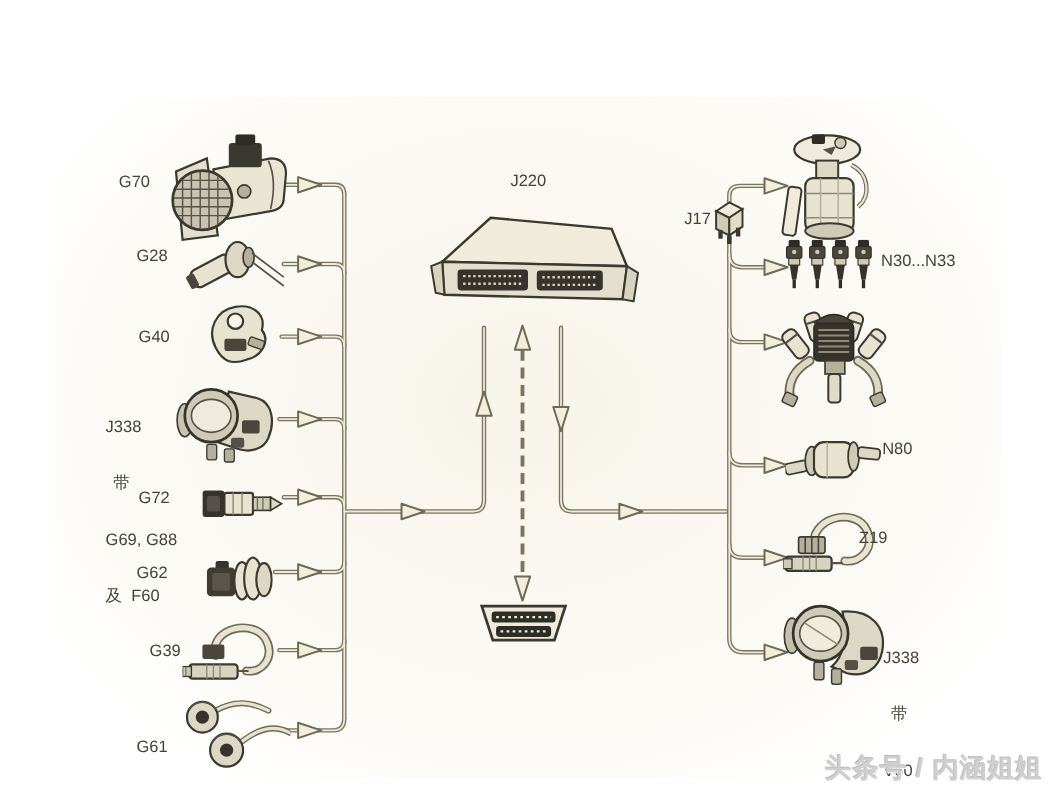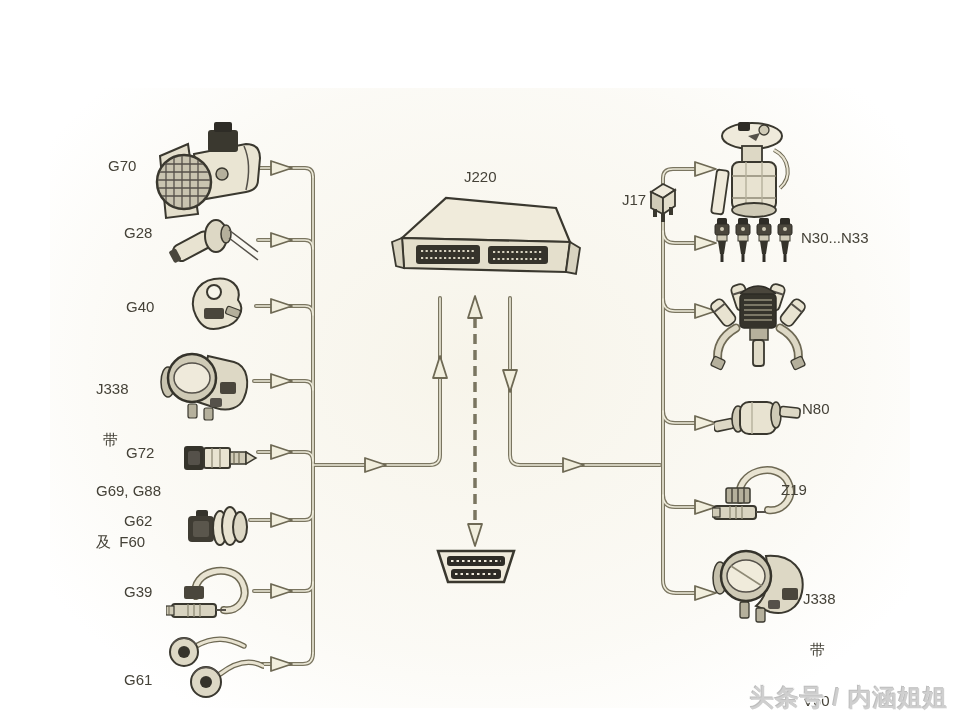--- a/index.html
+++ b/index.html
@@ -358,28 +358,28 @@
   <div class="lbl" style="left:124px;top:224px">G28</div>
   <div class="lbl" style="left:126px;top:298px">G40</div>
   <div class="lbl" style="left:96px;top:346px">
     <div>J338</div>
     <div class="ind">带</div>
     <div>G69, G88</div>
     <div>及  F60</div>
   </div>
   <div class="lbl" style="left:126px;top:444px">G72</div>
   <div class="lbl" style="left:124px;top:512px">G62</div>
-  <div class="lbl" style="left:124px;top:583px">G39</div>
+  <div class="lbl" style="left:136px;top:583px">G39</div>
   <div class="lbl" style="left:124px;top:637px">
     <div>G61</div>
     
     
   </div>
 
-  <div class="lbl" style="left:464px;top:168px">J220</div>
+  <div class="lbl" style="left:464px;top:156px">J220</div>
 
   <div class="lbl" style="left:622px;top:191px">J17</div>
   <div class="lbl" style="left:801px;top:229px">N30...N33</div>
   <div class="lbl" style="left:802px;top:400px">N80</div>
   <div class="lbl" style="left:781px;top:481px">Z19</div>
   <div class="lbl" style="left:803px;top:556px">
     <div>J338</div>
     <div class="ind">带</div>
     <div>V60</div>
   </div>

